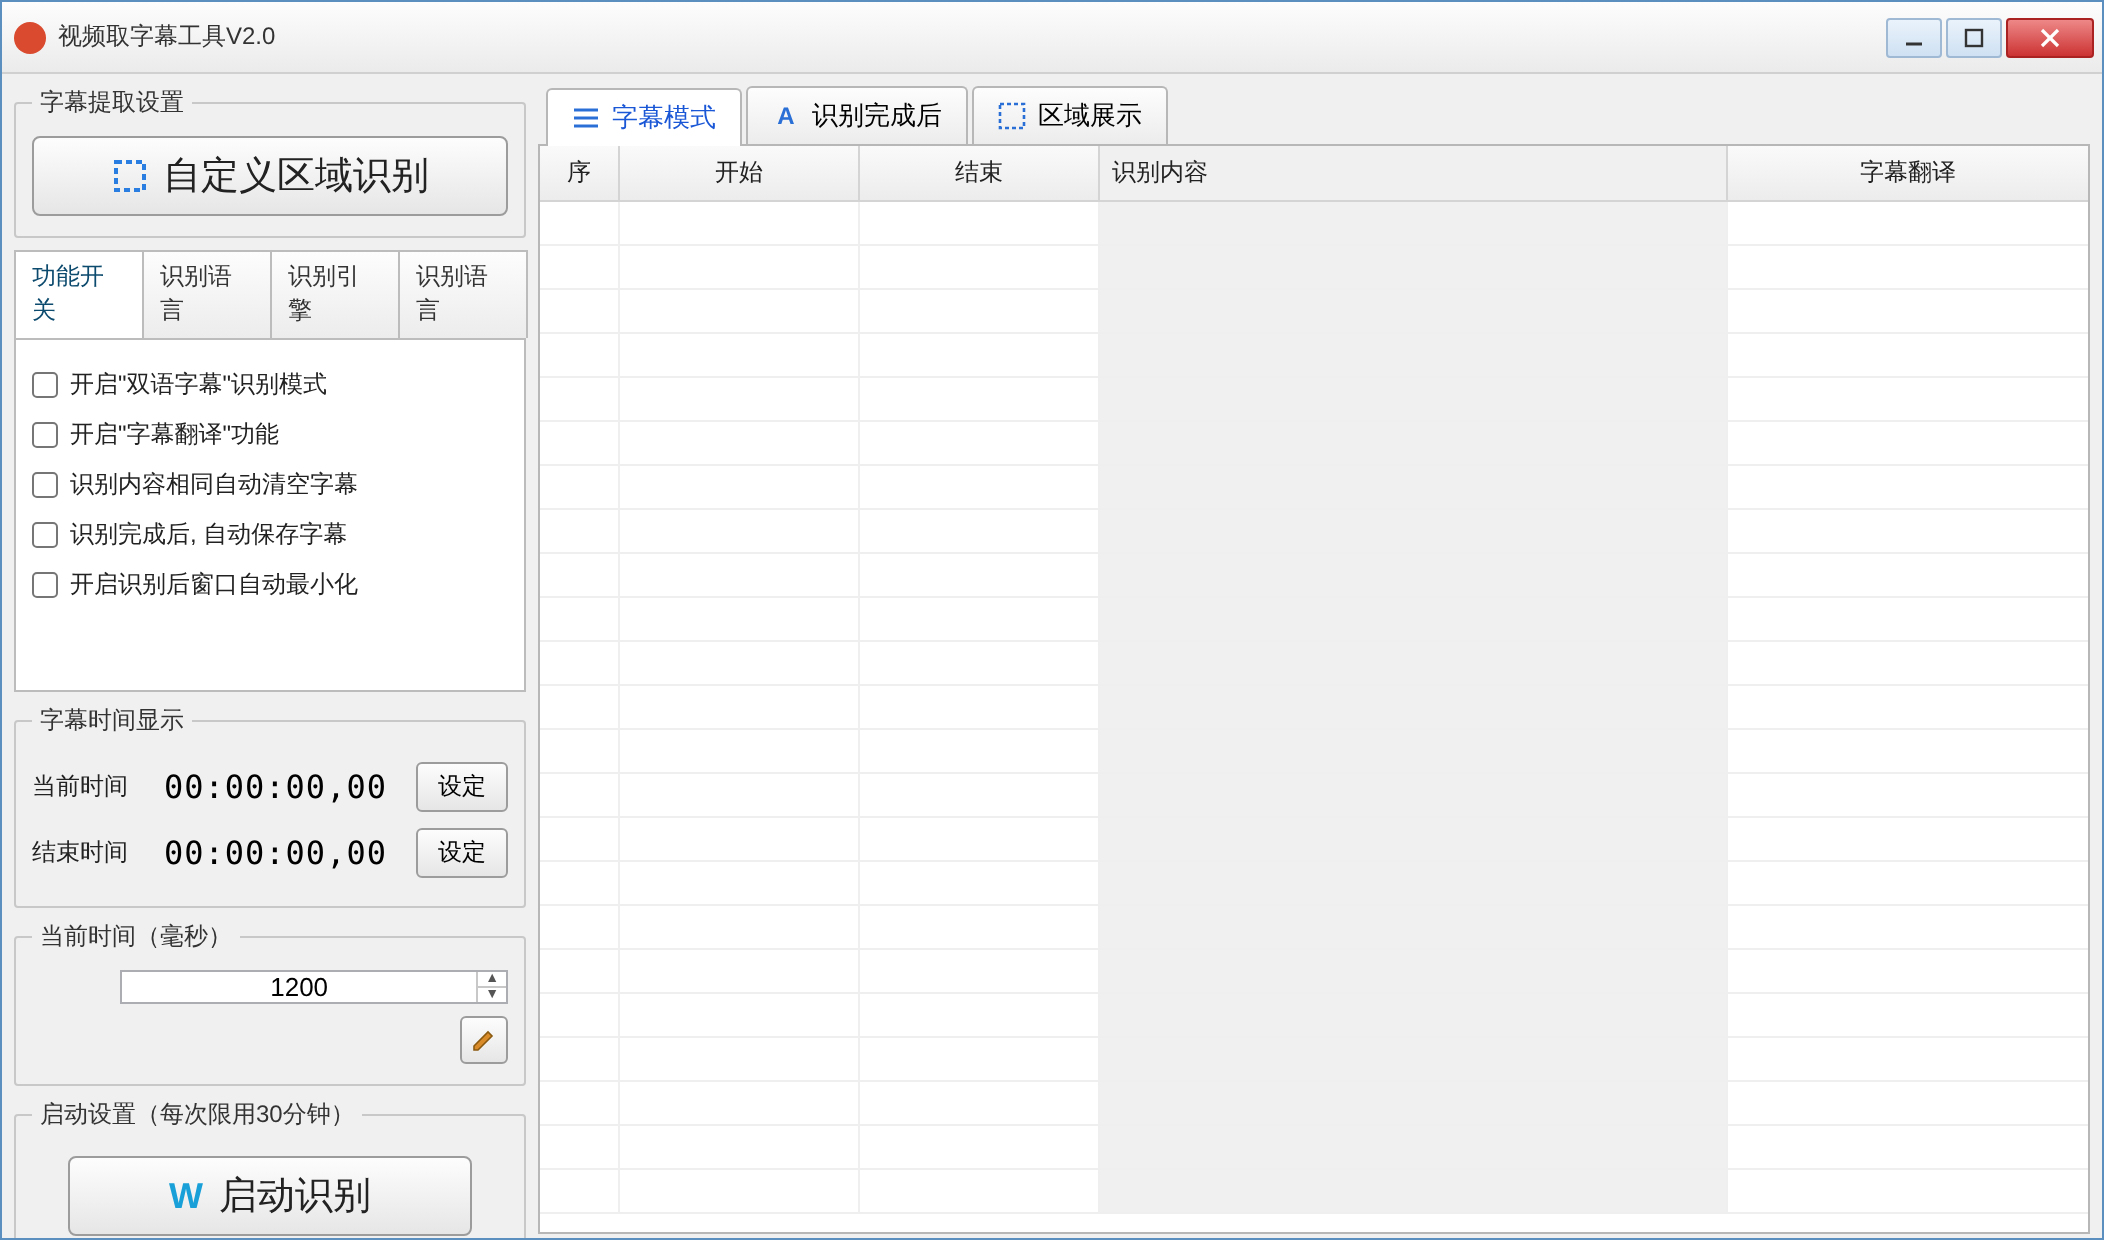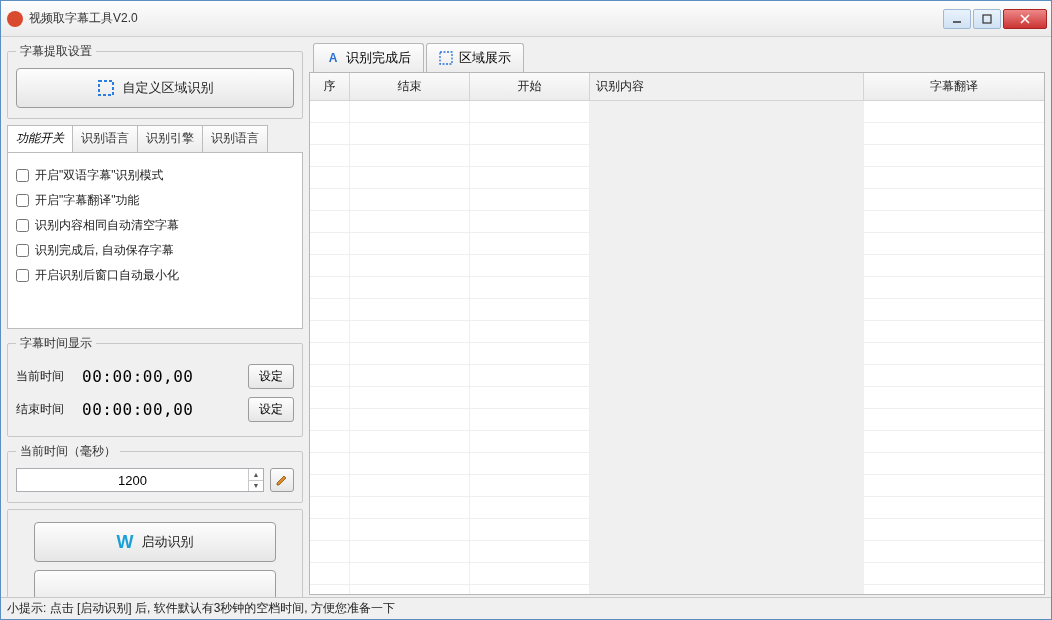--- a/index.html
+++ b/index.html
@@ -6,45 +6,45 @@
 body { font-family: "Microsoft YaHei", Tahoma, Arial, sans-serif; font-size: 12px; background: #fff; overflow: hidden; }
 .window { width: 1052px; height: 620px; border: 1px solid #5a8fc0; background: #f0f0f0; display: flex; flex-direction: column; }
 .titlebar { height: 36px; background: linear-gradient(#fdfdfd,#ebebeb); display: flex; align-items: center; padding: 0 4px 0 6px; border-bottom: 1px solid #d0d0d0; }
 .titlebar .app-icon { width: 16px; height: 16px; border-radius: 50%; background: #d94a2e; margin-right: 6px; flex: 0 0 auto; }
 .titlebar .title-text { flex: 1; color: #333; }
 .win-btns { display: flex; height: 20px; gap: 2px; }
 .win-btn { width: 28px; height: 20px; border: 1px solid #9fb9d4; background: linear-gradient(#eaf3fb,#cfe1f3); border-radius: 2px; display: flex; align-items: center; justify-content: center; font-size: 10px; color: #2b2b2b; }
 .win-btn.close { background: linear-gradient(#e88,#c33); border-color: #a22; color: #fff; width: 44px; }
 
 .content { flex: 1; display: flex; padding: 6px 6px 2px 6px; gap: 6px; background: #f0f0f0; overflow: hidden; }
-.left-col { width: 296px; display: flex; flex-direction: column; gap: 6px; }
+.left-col { width: 256px; display: flex; flex-direction: column; gap: 6px; }
 
 fieldset.group { border: 1px solid #c8c8c8; border-radius: 2px; background: #f0f0f0; padding: 8px 8px 10px 8px; }
 fieldset.group > legend { padding: 0 4px; font-size: 12px; color: #333; }
 
 .big-btn { width: 100%; height: 40px; border: 1px solid #9c9c9c; border-radius: 4px; background: linear-gradient(#fdfdfd,#e6e6e6); display: flex; align-items: center; justify-content: center; gap: 8px; cursor: pointer; }
-.big-btn .lbl { font-size: 13px; color: #222; }
+.big-btn .lbl { font-size: 19px; color: #222; }
 
 .crop-icon { width: 18px; height: 18px; position: relative; }
 .crop-icon svg { display:block; }
 
 .tabs-sub { display: flex; border-bottom: 1px solid #bcbcbc; background: #f0f0f0; }
 .tabs-sub .tab { padding: 4px 8px 5px; border: 1px solid #bcbcbc; border-bottom: none; background: linear-gradient(#fdfdfd,#ececec); margin-right: -1px; position: relative; font-size: 12px; color: #333; cursor: default; }
-.tabs-sub .tab.active { background: #fff; z-index: 2; color: #000000; font-style: italic; }
+.tabs-sub .tab.active { background: #fff; z-index: 2; color: #0c4a6e; }
 
 .sub-panel { border: 1px solid #bcbcbc; border-top: none; background: #fff; padding: 10px 8px 40px 8px; }
 .chk-row { display: flex; align-items: center; gap: 6px; padding: 4px 0; font-size: 12px; color: #222; }
 .chk-row input { width: 13px; height: 13px; }
 
 .time-row { display: flex; align-items: center; gap: 10px; padding: 4px 0; }
 .time-row .lbl { width: 56px; color: #222; }
 .time-row .val { font-family: Consolas, monospace; font-size: 16px; color: #000; flex: 1; letter-spacing: 0.5px; }
 .small-btn { border: 1px solid #9c9c9c; border-radius: 3px; background: linear-gradient(#fdfdfd,#e6e6e6); padding: 3px 10px; font-size: 12px; cursor: pointer; }
 
-.spin-wrap { display: flex; align-items: flex-end; gap: 6px; }
+.spin-wrap { display: flex; align-items: flex-end; gap: 6px; flex-direction: column; }
 .spin { flex: 1; display: flex; align-items: stretch; border: 1px solid #abadb3; background: #fff; height: 24px; }
 .spin input { border: none; outline: none; text-align: center; font-size: 13px; width: 100%; background: transparent; }
 .spin .arrows { width: 16px; border-left: 1px solid #c8c8c8; display: flex; flex-direction: column; }
 .spin .arrows div { flex: 1; display: flex; align-items: center; justify-content: center; font-size: 7px; color: #555; border-bottom: 1px solid #c8c8c8; cursor: pointer; }
 .spin .arrows div:last-child { border-bottom: none; }
 .edit-btn { width: 24px; height: 24px; border: 1px solid #9c9c9c; border-radius: 3px; background: linear-gradient(#fdfdfd,#e6e6e6); display: flex; align-items: center; justify-content: center; cursor: pointer; }
 
 .W-icon { font-weight: 900; font-size: 18px; color: #1aa0d8; font-family: Arial Black, Arial; }
 
 .right-col { flex: 1; display: flex; flex-direction: column; }
@@ -169,55 +169,66 @@
           </div>
           <div class="edit-btn">
             <span><svg width="14" height="14">
                   <path d="M2 11 L9 4 L11 6 L4 13 L2 13 Z" fill="#d98b2a" stroke="#8a5a10" stroke-width="0.8"></path>
                 </svg></span>
           </div>
         </div>
       </fieldset>
 
       <fieldset class="group" style="flex:0 0 auto;">
+        <legend>启动设置（每次限用30分钟）</legend>
         <div style="display:flex; flex-direction:column; gap:8px; padding:4px 18px;">
           <div class="big-btn">
             <span class="W-icon">W</span>
             <span class="lbl">启动识别</span>
           </div>
           <div class="big-btn">
             
             
           </div>
         </div>
       </fieldset>
 
     </div>
 
     <div class="right-col">
       <div class="right-tabs">
+        <div class="rtab active">
+          <span class="ico">
+              <svg width="14" height="14">
+                <line x1="1" y1="3" x2="13" y2="3" stroke="#2a6fd6" stroke-width="1.5"></line>
+                <line x1="1" y1="7" x2="13" y2="7" stroke="#2a6fd6" stroke-width="1.5"></line>
+                <line x1="1" y1="11" x2="13" y2="11" stroke="#2a6fd6" stroke-width="1.5"></line>
+              </svg>
+            </span>
+          <span class="lbl">字幕模式</span>
+        </div>
         <div class="rtab">
           <span class="ico" style="font-weight:bold;color:#2a6fd6;font-size:12px;">A</span>
           <span class="lbl">识别完成后</span>
         </div>
         <div class="rtab">
           <span class="ico">
               <svg width="14" height="14">
                 <rect x="1" y="1" width="12" height="12" fill="none" stroke="#2a6fd6" stroke-width="1.3" stroke-dasharray="2 1.5"></rect>
               </svg>
             </span>
           <span class="lbl">区域展示</span>
         </div>
       </div>
 
       <div class="grid-panel">
         <div class="grid-head">
           <div class="col seq">序</div>
+          <div class="col start">开始</div>
           <div class="col end">结束</div>
-          <div class="col start">开始</div>
           <div class="col content">识别内容</div>
           <div class="col bi">字幕翻译</div>
         </div>
         <div class="grid-body" id="grid-body">
             <div class="row">
               <div class="col seq"></div>
               <div class="col start"></div>
               <div class="col end"></div>
               <div class="col content"></div>
               <div class="col bi"></div>
@@ -374,16 +385,13 @@
               <div class="col start"></div>
               <div class="col end"></div>
               <div class="col content"></div>
               <div class="col bi"></div>
             </div>
           </div>
       </div>
     </div>
   </div>
 
-  <div class="statusbar">
-    <span>小提示: 点击 [启动识别] 后, 软件默认有3秒钟的空档时间, 方便您准备一下</span>
-  </div>
 </div>
 
 </body></html>

